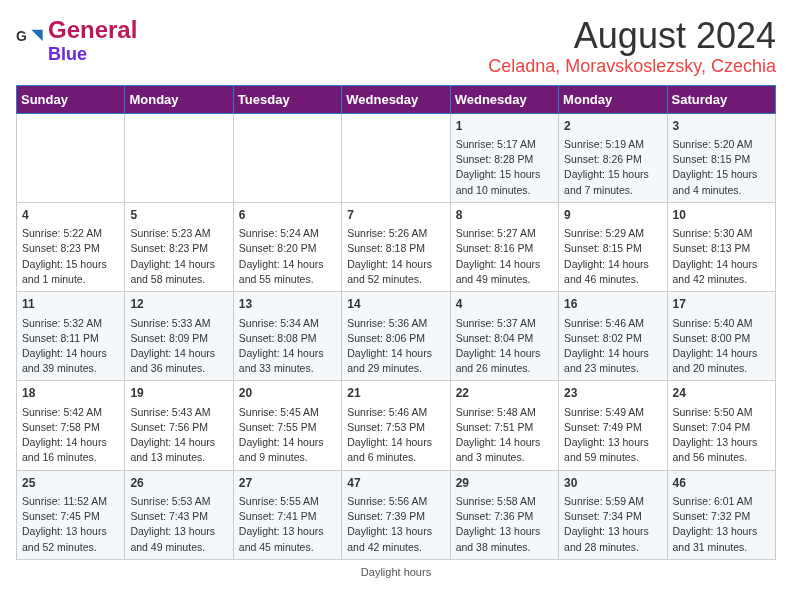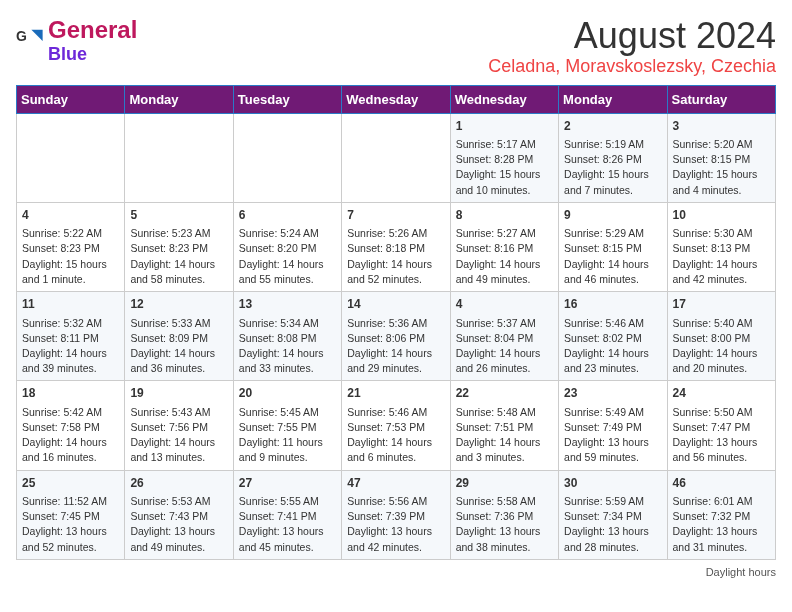--- a/index.html
+++ b/index.html
@@ -75,21 +75,21 @@
       display: block;
       margin-bottom: 2px;
     }
     .empty-cell {
       background: #fff !important;
     }
     .footer {
       margin-top: 6px;
       font-size: 11px;
       color: #555;
-      text-align: right;
+      text-align: center;
     }
   </style>
 </head>
 <body>
 
 <div class="header">
   <div class="logo">
     <svg class="logo-icon" viewBox="0 0 40 40">
       <text x="0" y="20" font-size="20" fill="#333" font-weight="bold">G</text>
       <polygon points="22,4 38,4 38,20" fill="#1a6bba"></polygon>
@@ -240,21 +240,21 @@
         <td>
           <span class="day-number">19</span>
           <div>Sunrise: 5:43 AM</div>
           <div>Sunset: 7:56 PM</div>
           <div>Daylight: 14 hours and 13 minutes.</div>
         </td>
         <td>
           <span class="day-number">20</span>
           <div>Sunrise: 5:45 AM</div>
           <div>Sunset: 7:55 PM</div>
-          <div>Daylight: 11 hours and 9 minutes.</div>
+          <div>Daylight: 14 hours and 9 minutes.</div>
         </td>
         <td>
           <span class="day-number">21</span>
           <div>Sunrise: 5:46 AM</div>
           <div>Sunset: 7:53 PM</div>
           <div>Daylight: 14 hours and 6 minutes.</div>
         </td>
         <td>
           <span class="day-number">22</span>
           <div>Sunrise: 5:48 AM</div>
@@ -263,21 +263,21 @@
         </td>
         <td>
           <span class="day-number">23</span>
           <div>Sunrise: 5:49 AM</div>
           <div>Sunset: 7:49 PM</div>
           <div>Daylight: 13 hours and 59 minutes.</div>
         </td>
         <td>
           <span class="day-number">24</span>
           <div>Sunrise: 5:50 AM</div>
-          <div>Sunset: 7:47 PM</div>
+          <div>Sunset: 7:04 PM</div>
           <div>Daylight: 13 hours and 56 minutes.</div>
         </td>
       </tr>
       <tr>
         <td>
           <span class="day-number">25</span>
           <div>Sunrise: 11:52 AM</div>
           <div>Sunset: 7:45 PM</div>
           <div>Daylight: 13 hours and 52 minutes.</div>
         </td>

